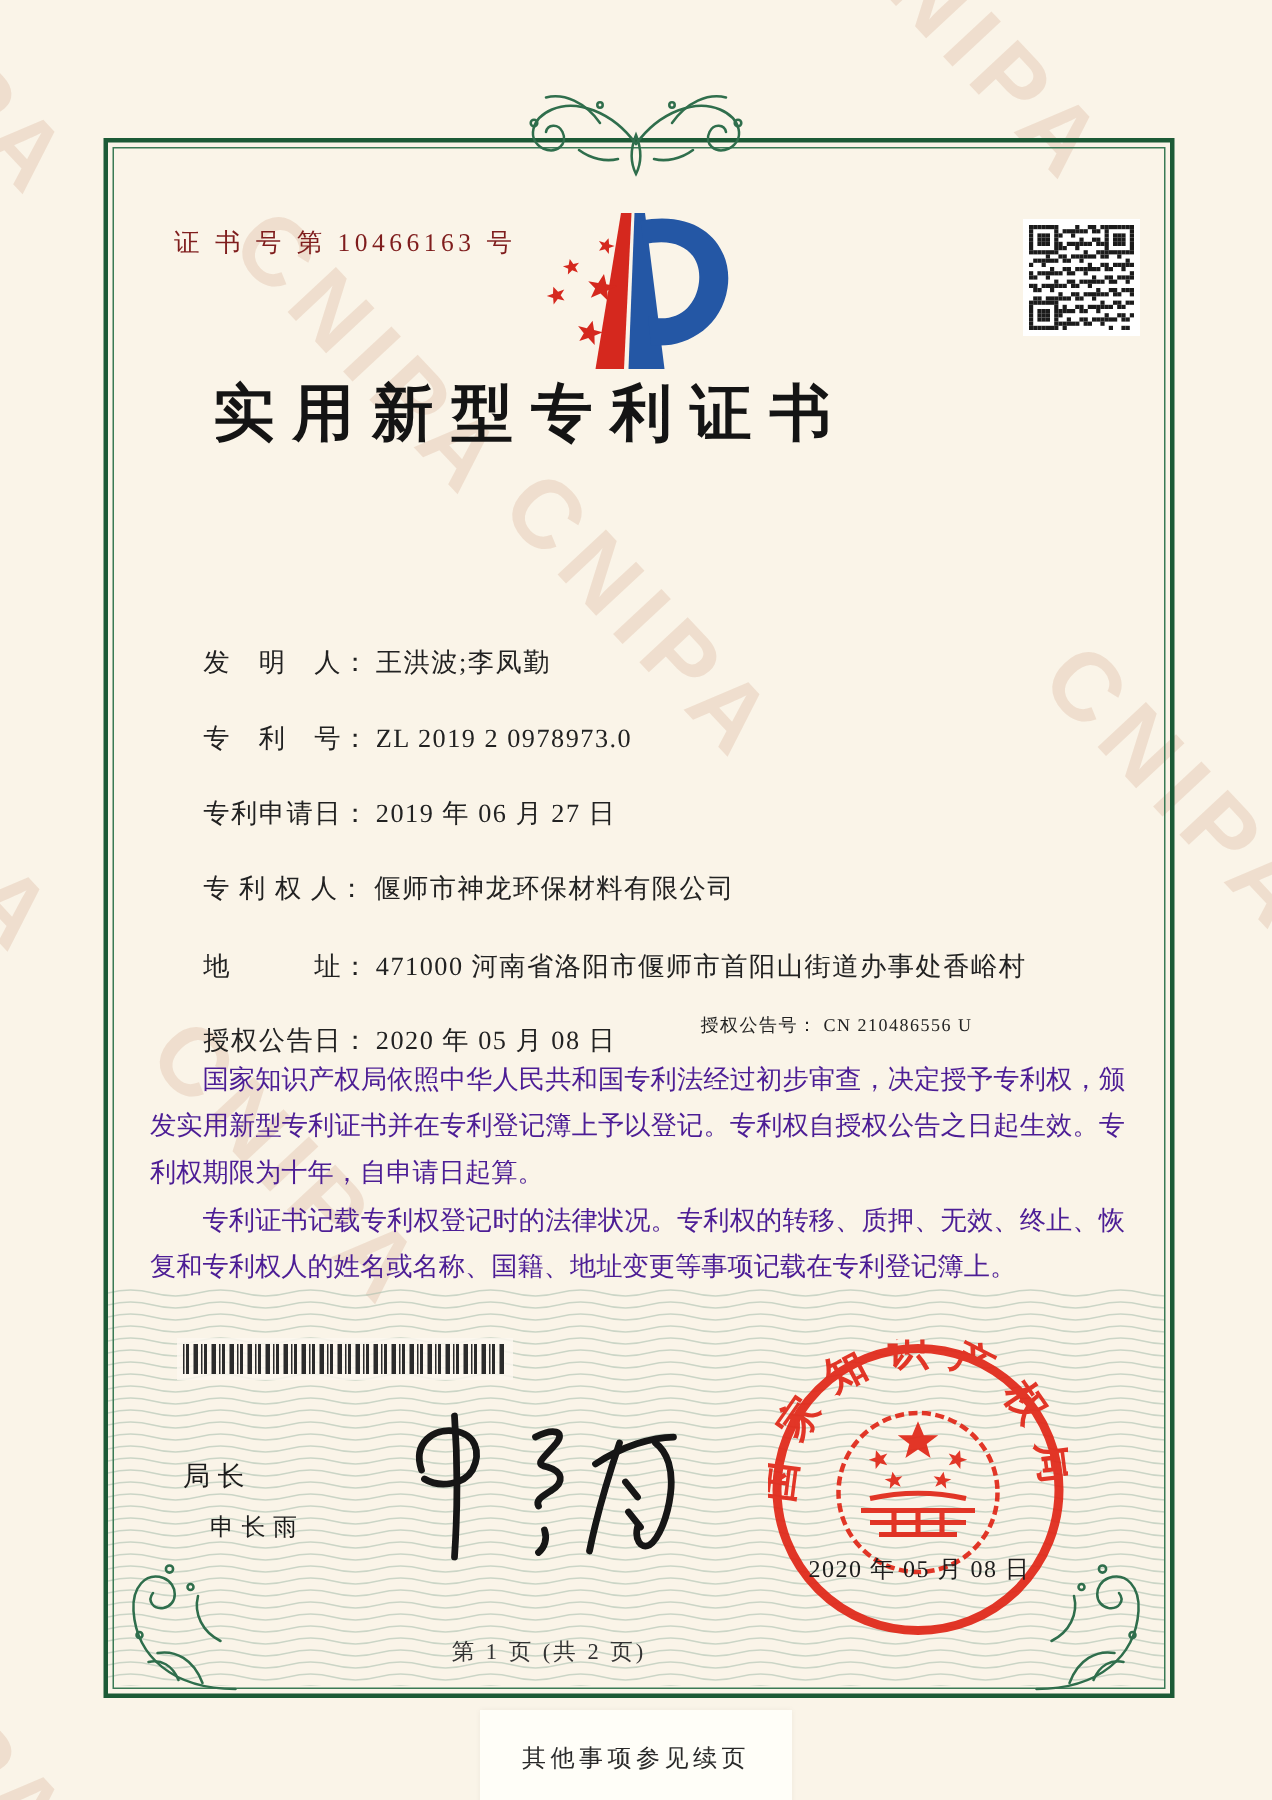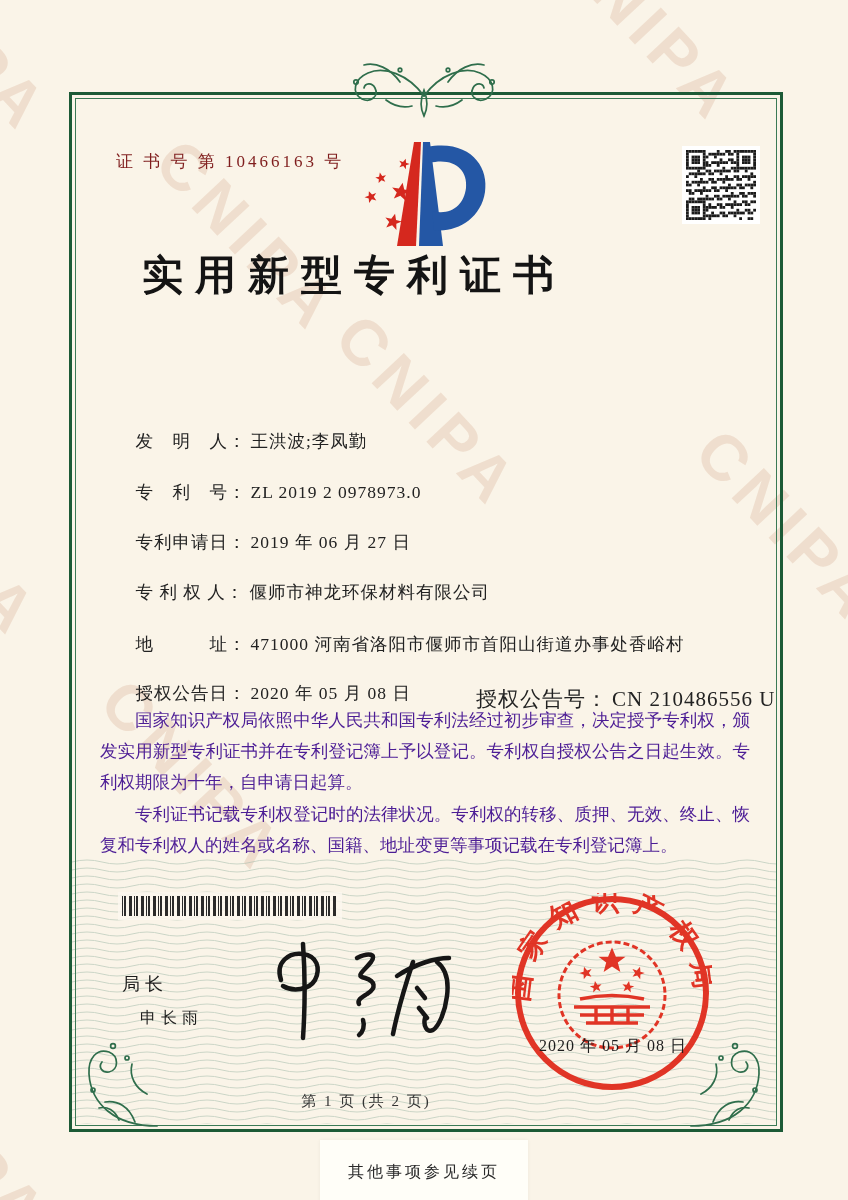--- a/index.html
+++ b/index.html
@@ -14,21 +14,21 @@
   #frame-inner{position:absolute;left:3px;top:3px;right:3px;bottom:3px;
          border:1px solid #3a7a55;}
   .abs{position:absolute;z-index:4;}
   #cert-number{left:116px;top:150px;font-size:17px;letter-spacing:3px;color:#7f1d1d;}
   #title{left:16px;top:248px;width:676px;text-align:center;font-size:41px;
          font-weight:bold;letter-spacing:12px;color:#141414;}
   .field-row{position:absolute;left:118px;z-index:4;font-size:17.5px;color:#222;
              white-space:pre;}
   .field-label{display:inline-block;min-width:110px;letter-spacing:1px;}
   .field-value{margin-left:4px;letter-spacing:1px;}
-  #grant-no{position:absolute;left:455px;z-index:4;font-size:21px;white-space:pre;}
+  #grant-no{position:absolute;left:455px;z-index:4;font-size:12px;white-space:pre;}
   .para{position:absolute;left:100px;width:650px;z-index:4;font-size:17.5px;
         line-height:31px;text-align:justify;text-indent:2em;color:#4c1d95;font-family:Liberation Mono, monospace;}
   #director-title{left:122px;top:972px;font-size:18px;letter-spacing:5px;color:#1c1c1c;}
   #director-name{left:140px;top:1008px;font-size:16px;letter-spacing:5px;color:#1c1c1c;}
   #seal-date{left:508px;top:1036px;width:210px;text-align:center;font-size:16px;
              letter-spacing:1px;color:#1d1d1d;z-index:6;}
   #page-num{left:0;top:1092px;width:732px;text-align:center;font-size:15px;
             letter-spacing:2px;color:#333;}
   #cont-box{left:50%;top:1140px;transform:translateX(-50%);background:#fffef8;
             padding:22px 28px;font-size:16px;letter-spacing:3px;color:#2a2a2a;

